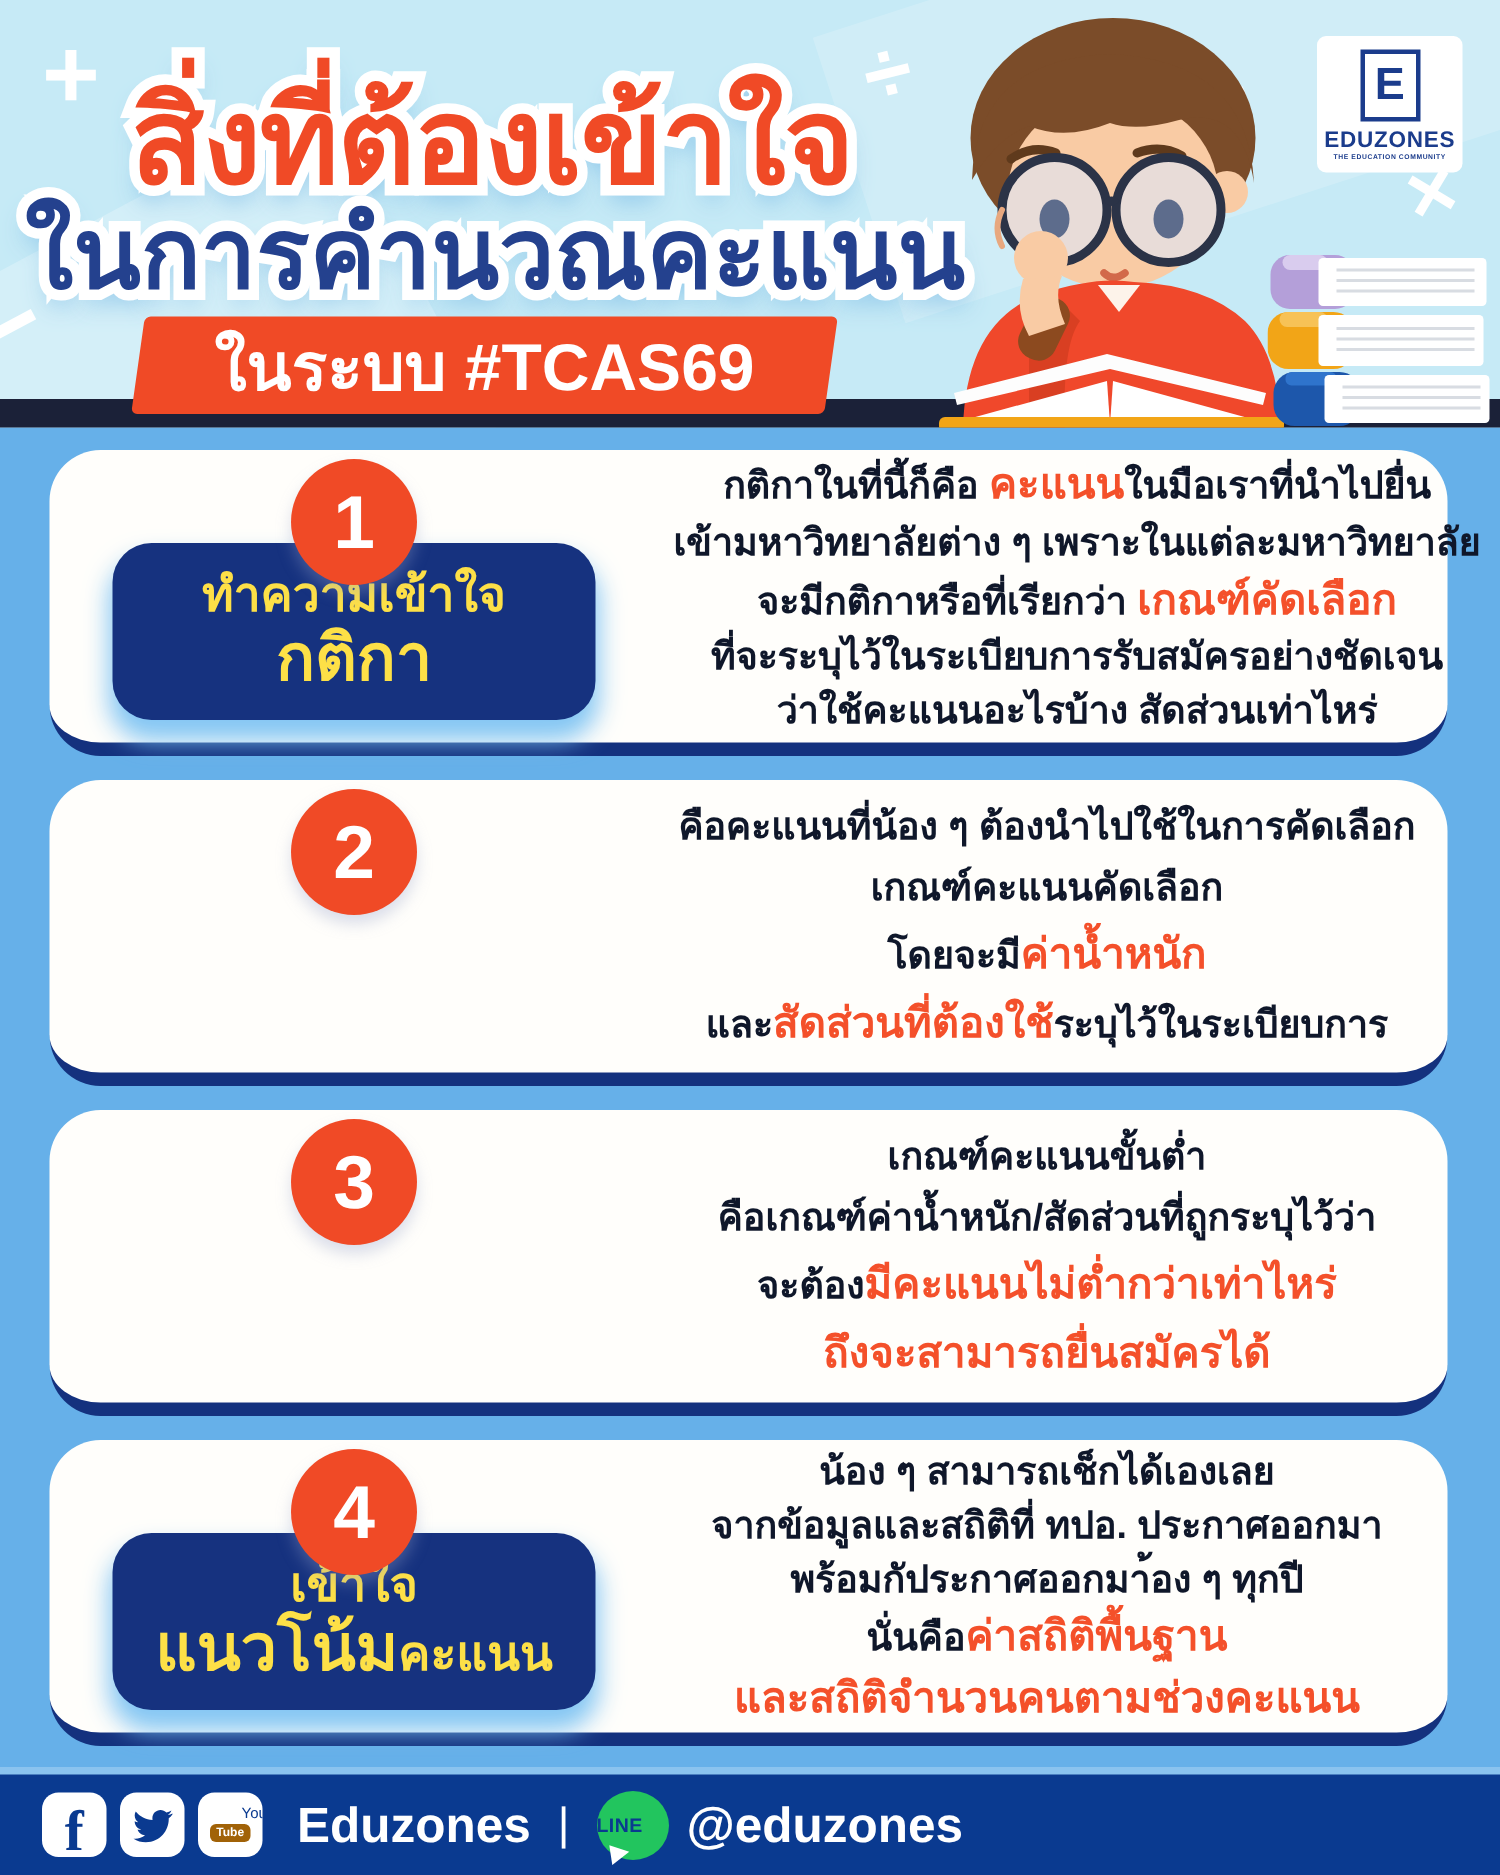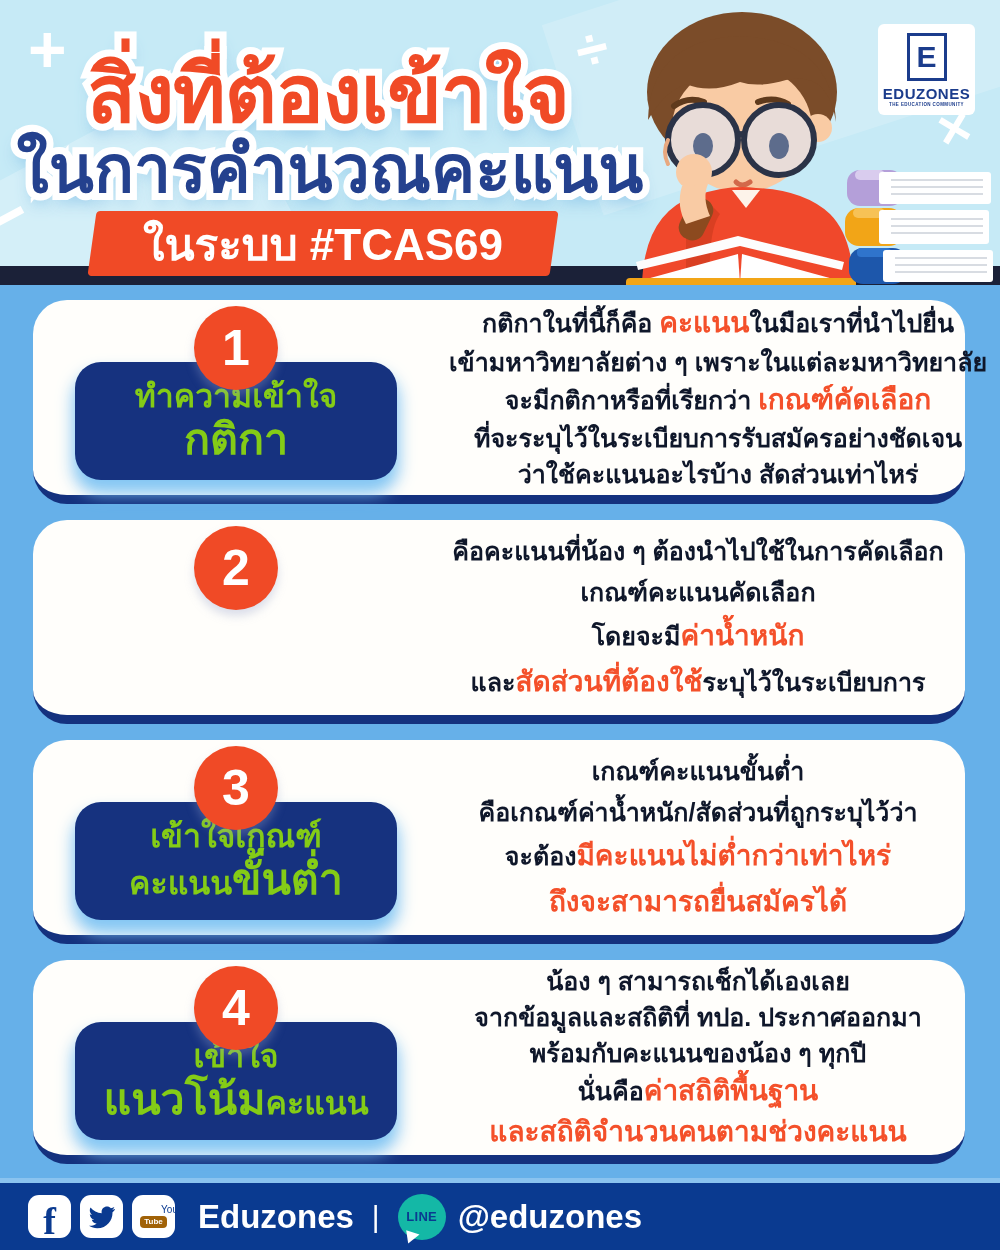--- a/index.html
+++ b/index.html
@@ -54,42 +54,42 @@
   .card{ position:absolute; left:33px; width:932px; height:204px; background:#FFFEFB;
       border-radius:34px; border-bottom:9px solid #14317E; display:flex; }
   .card-left{ position:relative; width:372px; flex:0 0 372px; }
   .num-badge{ position:absolute; left:161px; top:6px; width:84px; height:84px; border-radius:50%;
       background:#F04A26; color:#fff; font-size:50px; font-weight:800; z-index:2;
       display:flex; align-items:center; justify-content:center;
       box-shadow:0 6px 10px rgba(150,160,200,0.35); }
   .label-box{ position:absolute; left:42px; top:62px; width:322px; height:118px; background:#16327F;
       border-radius:26px; z-index:1; display:flex; flex-direction:column; align-items:center; justify-content:center;
       box-shadow:0 12px 16px 2px rgba(125,195,242,0.95); }
-  .lbl-line{ color:#84cc16; text-align:center; line-height:1.12; white-space:nowrap; }
+  .lbl-line{ color:#fde047; text-align:center; line-height:1.12; white-space:nowrap; }
   .lbl-n{ font-size:32px; font-weight:700; }
   .lbl-l{ font-size:43px; font-weight:700; }
   .card-right{ flex:1; display:flex; flex-direction:column; align-items:center; justify-content:center;
       padding:8px 18px 8px 44px; }
   .body-line{ font-size:25px; font-weight:700; color:#141414; line-height:1.44; text-align:center; white-space:nowrap; }
   .loose .body-line{ line-height:1.64; }
   .seg-o{ color:#F4502A; font-weight:800; font-size:1.12em; }
   .seg-d{ color:#0f172a; }
 
   
   .footer{ position:absolute; left:0; top:1178px; width:1000px; height:72px; background:#0A3A90;
       border-top:5px solid #8AC3EF; display:flex; align-items:center; padding-left:28px; }
   .icon-sq{ width:43px; height:43px; background:#fff; border-radius:11px; margin-right:9px;
       display:flex; flex-direction:column; align-items:center; justify-content:center; overflow:hidden; }
   .fb-glyph{ color:#0A3A90; font-size:38px; font-weight:800; line-height:1; margin-top:8px; font-family:"Liberation Serif", serif; }
   .yt-top{ color:#0A3A90; font-size:10px; font-weight:400; line-height:1;margin-left:32px; }
   .yt-pill{ background:#a16207; color:#fff; font-size:8px; font-weight:700; border-radius:4px; padding:2px 4px; margin-top:1px; line-height:1; }
   .brand-text{ color:#fff; font-size:33px; font-weight:700; margin-left:14px; }
   .sep{ color:#fff; font-size:30px; margin:0 18px; font-weight:400; }
-  .line-icon{ position:relative; width:48px; height:46px; background:#14b8a6; border-radius:50%;
-      display:flex; align-items:center; justify-content:center; margin-right:12px; }
+  .line-icon{ position:relative; width:48px; height:46px; background:#22c55e; border-radius:50%;
+      display:flex; align-items:center; margin-right:12px; }
   .line-icon:after{ content:""; position:absolute; left:6px; bottom:-4px; width:0; height:0;
       border-left:6px solid transparent; border-right:8px solid transparent; border-top:12px solid #fff; transform:rotate(18deg); }
   .line-word{ color:#0A3A90; font-size:13px; font-weight:800; letter-spacing:0.3px; }
   .handle-text{ color:#fff; font-size:33px; font-weight:700; }
 </style>
 </head>
 <body>
 
 <div class="canvas">
 
@@ -210,24 +210,20 @@
           <div class="body-line"><span class="seg-d">โดยจะมี</span><span class="seg-o">ค่าน้ำหนัก</span></div>
           <div class="body-line"><span class="seg-d">และ</span><span class="seg-o">สัดส่วนที่ต้องใช้</span><span class="seg-d">ระบุไว้ในระเบียบการ</span></div>
         </div>
     </div>
 
     <div class="card" style="top: 455px;">
       <div class="card-left">
         <div class="num-badge">
             <span class="num">3</span>
           </div>
-        <div class="label-box card-label">
-            <div class="lbl-line"><span class="lbl-n">เข้าใจเกุณฑ์</span></div>
-            <div class="lbl-line"><span class="lbl-n">คะแนน</span><span class="lbl-l">ขั้นต่ำ</span></div>
-          </div>
       </div>
       <div class="card-right card-body loose">
           <div class="body-line"><span class="seg-d">เกณฑ์คะแนนขั้นต่ำ</span></div>
           <div class="body-line"><span class="seg-d">คือเกณฑ์ค่าน้ำหนัก/สัดส่วนที่ถูกระบุไว้ว่า</span></div>
           <div class="body-line"><span class="seg-d">จะต้อง</span><span class="seg-o">มีคะแนนไม่ต่ำกว่าเท่าไหร่</span></div>
           <div class="body-line"><span class="seg-o">ถึงจะสามารถยื่นสมัครได้</span></div>
         </div>
     </div>
 
     <div class="card" style="top: 675px;">
@@ -236,21 +232,21 @@
             <span class="num">4</span>
           </div>
         <div class="label-box card-label">
             <div class="lbl-line"><span class="lbl-n">เข้าใจ</span></div>
             <div class="lbl-line"><span class="lbl-l">แนวโน้ม</span><span class="lbl-n">คะแนน</span></div>
           </div>
       </div>
       <div class="card-right card-body">
           <div class="body-line"><span class="seg-d">น้อง ๆ สามารถเช็กได้เองเลย</span></div>
           <div class="body-line"><span class="seg-d">จากข้อมูลและสถิติที่ ทปอ. ประกาศออกมา</span></div>
-          <div class="body-line"><span class="seg-d">พร้อมกับคะแนนของน้อง ๆ ทุกปี</span></div>
+          <div class="body-line"><span class="seg-d">พร้อมกัประกาศออกมา้อง ๆ ทุกปี</span></div>
           <div class="body-line"><span class="seg-d">นั่นคือ</span><span class="seg-o">ค่าสถิติพื้นฐาน</span></div>
           <div class="body-line"><span class="seg-o">และสถิติจำนวนคนตามช่วงคะแนน</span></div>
         </div>
     </div>
   </div>
 
   <div class="footer">
     <div class="icon-sq">
         <span class="fb-glyph">f</span>
       </div>

